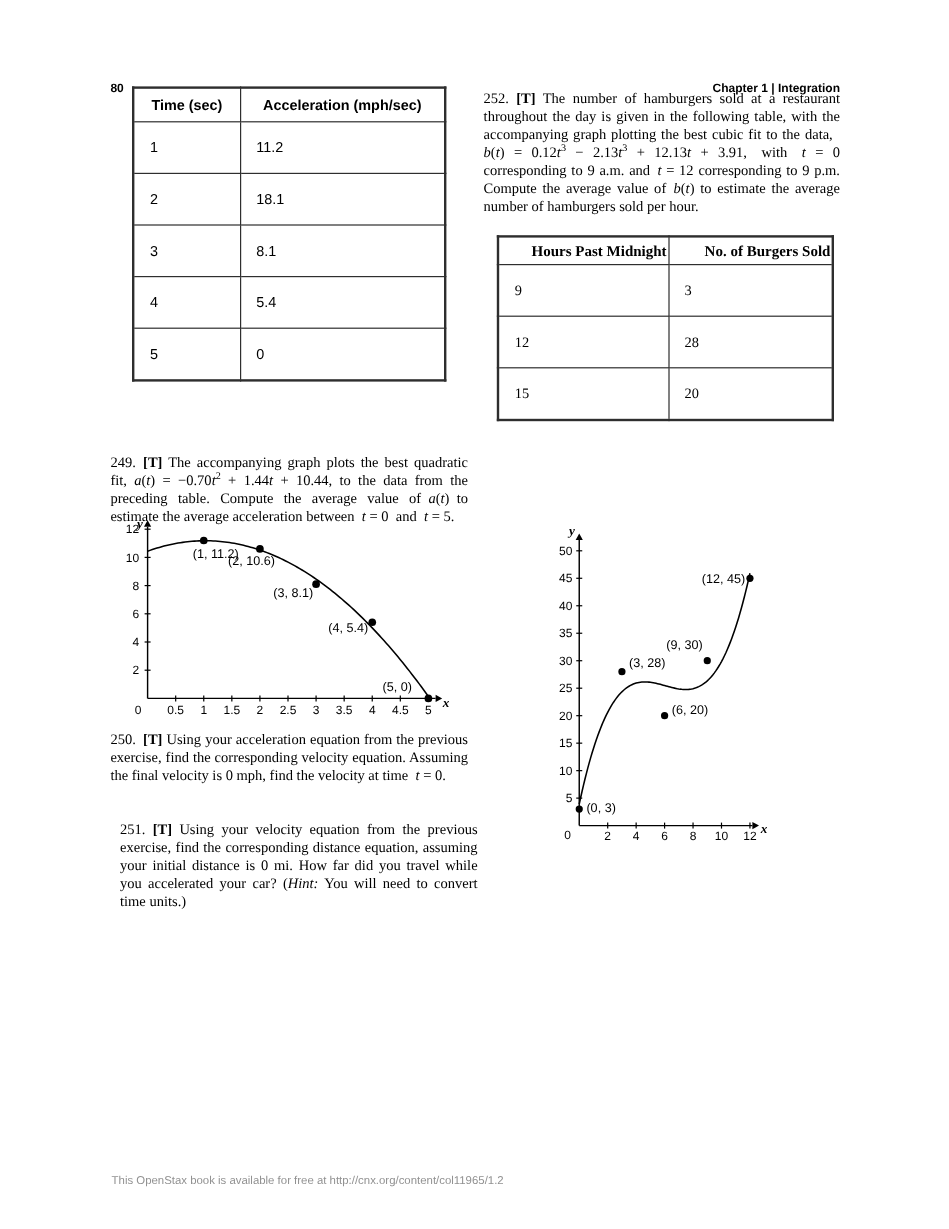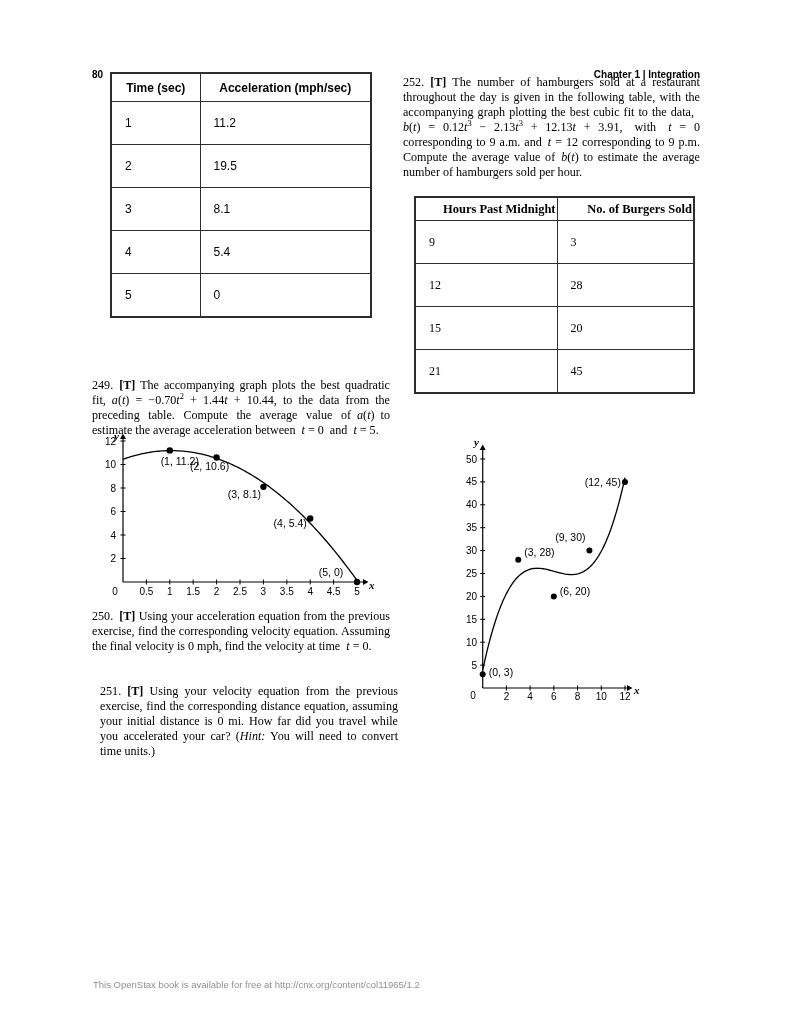--- a/index.html
+++ b/index.html
@@ -57,21 +57,21 @@
       <th>Acceleration (mph/sec)</th>
     </tr>
   </thead>
   <tbody>
       <tr>
         <td>1</td>
         <td>11.2</td>
       </tr>
       <tr>
         <td>2</td>
-        <td>19.5</td>
+        <td>18.1</td>
       </tr>
       <tr>
         <td>3</td>
         <td>8.1</td>
       </tr>
       <tr>
         <td>4</td>
         <td>5.4</td>
       </tr>
       <tr>
@@ -158,24 +158,20 @@
         <td>3</td>
       </tr>
       <tr>
         <td>12</td>
         <td>28</td>
       </tr>
       <tr>
         <td>15</td>
         <td>20</td>
       </tr>
-      <tr>
-        <td>21</td>
-        <td>45</td>
-      </tr>
     </tbody>
 </table>
 
 <svg class="chart" id="chart-cubic" width="202" height="278" viewBox="0 0 202 278">
     <line x1="36.7" y1="256" x2="181" y2="256" stroke="#000" stroke-width="1.2"></line>
     <polygon points="181,253 186.5,256 181,259" fill="#000"></polygon>
     <line x1="36.7" y1="256" x2="36.7" y2="18" stroke="#000" stroke-width="1.2"></line>
     <polygon points="33.7,18 36.7,12.5 39.7,18" fill="#000"></polygon>
     <line x1="60.410000000000004" y1="253.5" x2="60.410000000000004" y2="258.5" stroke="#000" stroke-width="1"></line>
     <text x="60.410000000000004" y="268" text-anchor="middle" font-size="10" font-family="Liberation Sans, sans-serif" fill="#000">2</text>

